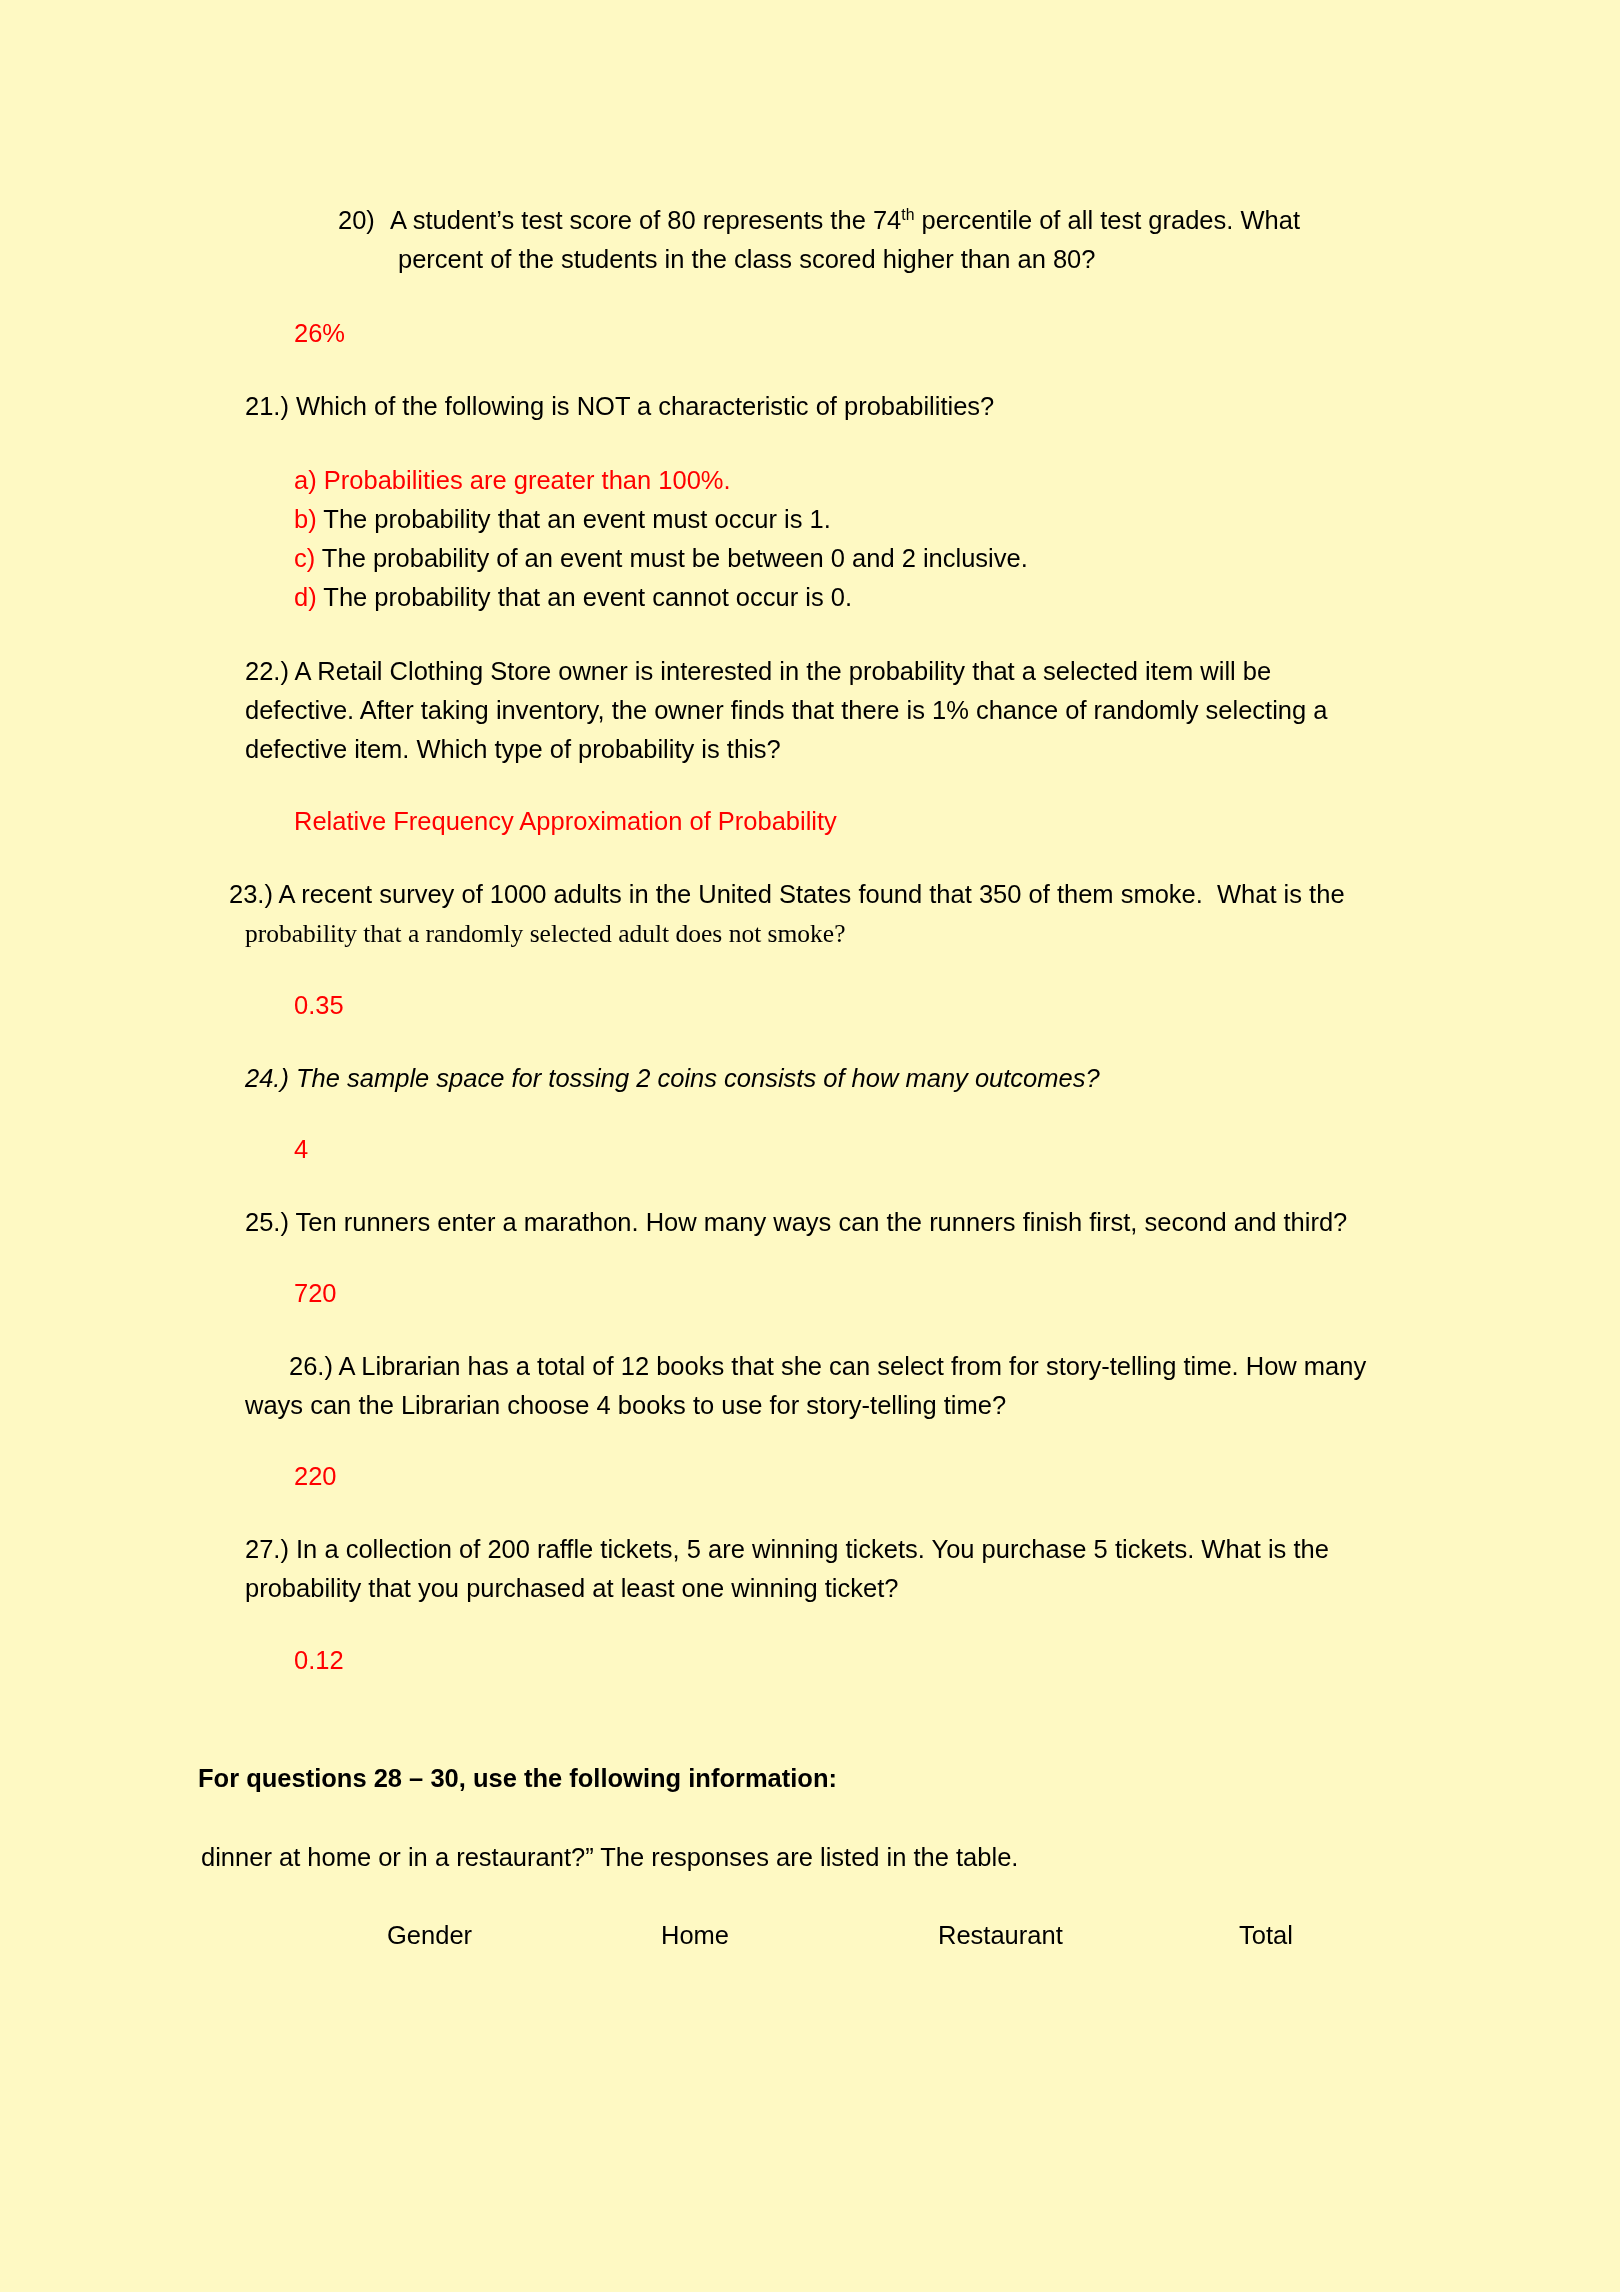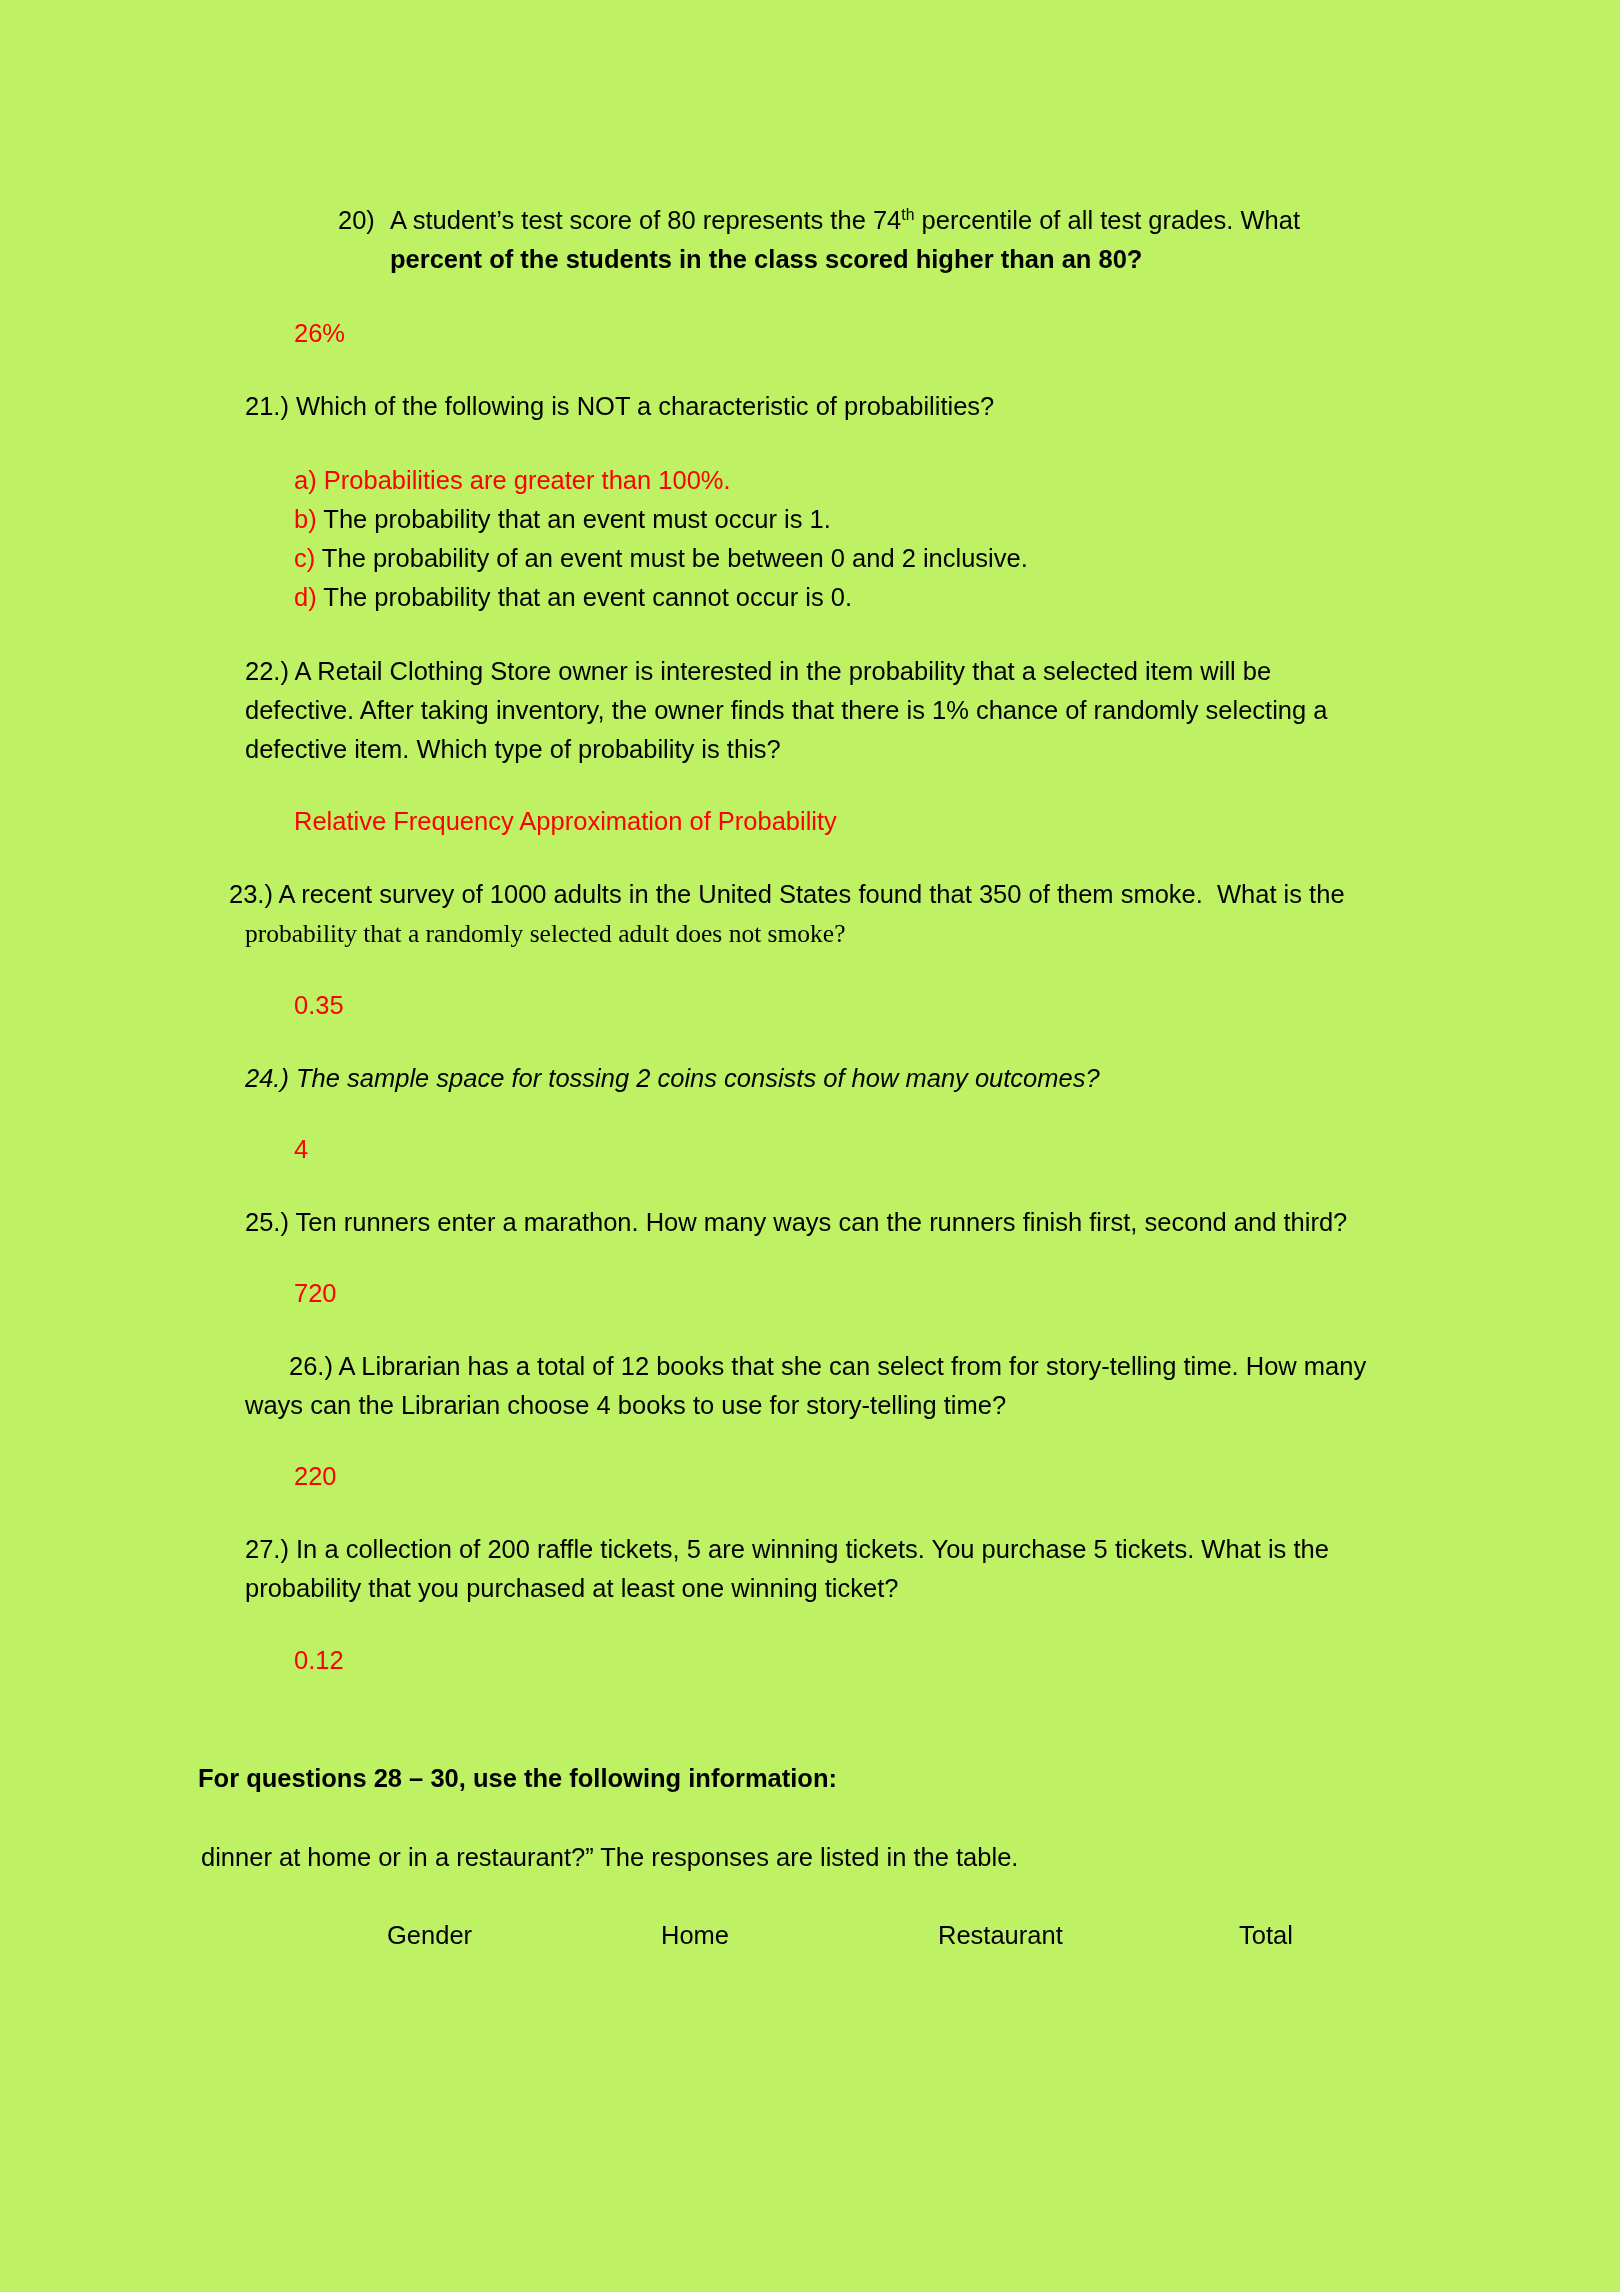--- a/index.html
+++ b/index.html
@@ -2,21 +2,21 @@
 <html style="--answer-red: #ff0000; --text-black: #000000;"><head>
 <meta charset="utf-8">
 <style>
   :root { --answer-red:#ff0000; --text-black:#000000; }
   * { box-sizing: border-box; }
   html, body { margin:0; padding:0; background:#ffffff; }
   .page {
     position: relative;
     width: 1620px;
     height: 2293px;
-    background: #bef264;
+    background: #fef9c3;
     font-family: "Liberation Sans", sans-serif;
     font-size: 25.5px;
     color: var(--text-black);
     overflow: hidden;
   }
   .line {
     position: absolute;
     height: 39px;
     line-height: 39px;
     white-space: pre;
@@ -29,21 +29,21 @@
     line-height: 0;
   }
 </style>
 </head>
 <body>
 
 <div class="page">
 
   <div class="line" style="left:338px; top:201px;">20)</div>
   <div class="line" style="left:390px; top:201px;"><span>A student’s test score of 80 represents the 74</span><span class="sup">th</span><span> percentile of all test grades. What</span></div>
-  <div class="line" style="left:390px; top:240px;font-weight:bold;">percent of the students in the class scored higher than an 80?</div>
+  <div class="line" style="left:398px; top:240px;">percent of the students in the class scored higher than an 80?</div>
   <div class="line red" style="left:294px; top:314px;">26%</div>
 
   <div class="line" style="left:245px; top:387px;">21.) Which of the following is NOT a characteristic of probabilities?</div>
   <div class="line" style="left:294px; top:461px;"><span class="red">a)</span><span class="red"> Probabilities are greater than 100%.</span></div>
   <div class="line" style="left:294px; top:500px;"><span class="red">b)</span><span> The probability that an event must occur is 1.</span></div>
   <div class="line" style="left:294px; top:539px;"><span class="red">c)</span><span> The probability of an event must be between 0 and 2 inclusive.</span></div>
   <div class="line" style="left:294px; top:578px;"><span class="red">d)</span><span> The probability that an event cannot occur is 0.</span></div>
 
   <div class="line" style="left:245px; top:652px;">22.) A Retail Clothing Store owner is interested in the probability that a selected item will be</div>
   <div class="line" style="left:245px; top:691px;">defective. After taking inventory, the owner finds that there is 1% chance of randomly selecting a</div>

